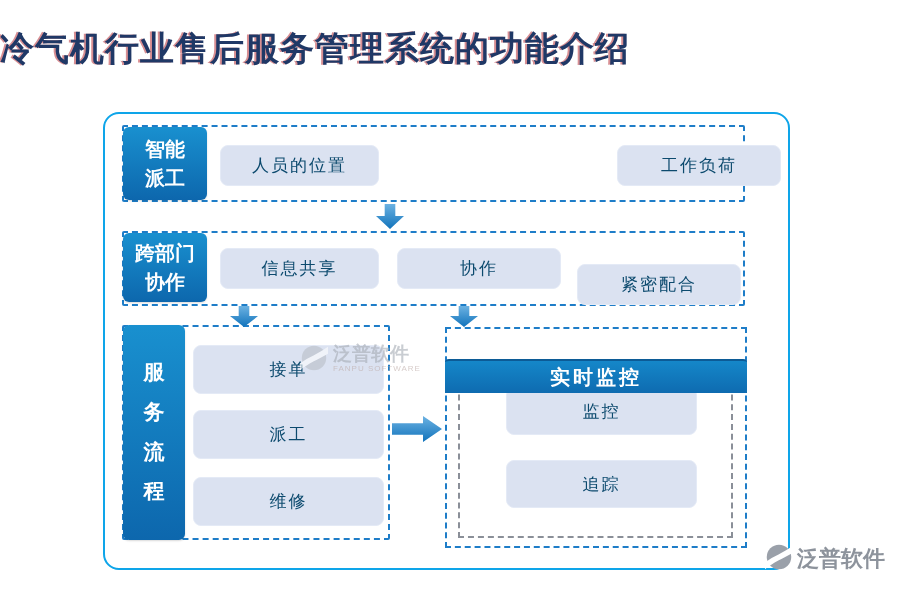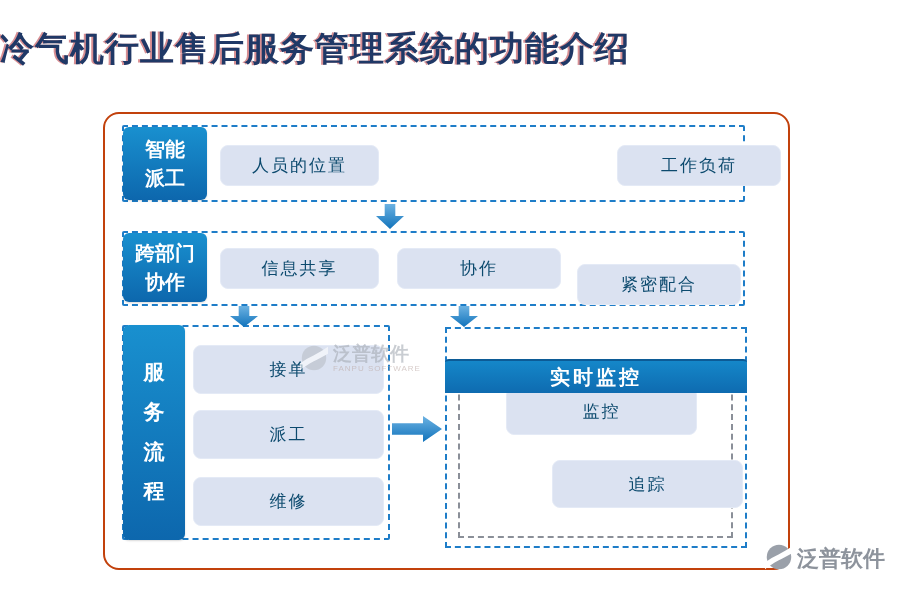--- a/index.html
+++ b/index.html
@@ -7,21 +7,21 @@
   .canvas{position:relative;width:900px;height:600px;background:#fff;overflow:hidden;}
 
   .page-title{
     position:absolute;left:0;top:26px;width:100%;text-align:left;
     font-size:34px;font-weight:bold;color:#1f3866;letter-spacing:1px;
     text-shadow:-2px 0 0 rgba(178,32,40,0.5);
   }
 
   .container{
     position:absolute;left:103px;top:112px;width:683px;height:454px;
-    border:2px solid #c2410c;border-radius:16px;background:#fff;
+    border:2px solid #0ea5e9;border-radius:16px;background:#fff;
   }
 
   .dashed-blue{position:absolute;border:2px dashed #1e7dc8;background:#fff;border-radius:2px;}
   .dashed-gray{position:absolute;border:2px dashed #8a8f98;background:transparent;}
 
   .sec-label{
     position:absolute;z-index:3;border-radius:6px;
     background:linear-gradient(180deg,#1990cf 0%,#0d67ad 100%);
     color:#fff;font-weight:bold;font-size:20px;line-height:1.45;
     display:flex;align-items:center;justify-content:center;text-align:center;
@@ -99,21 +99,21 @@
     <div class="node" style="left:88px;top:231px;width:189px;height:47px;">接单</div>
     <div class="node" style="left:88px;top:296px;width:189px;height:47px;">派工</div>
     <div class="node" style="left:88px;top:363px;width:189px;height:47px;">维修</div>
 
     <div class="arrow-right" style="left:287px;top:302px;width:50px;height:26px;"></div>
 
     <div class="monitor-panel" style="left:340px;top:213px;width:298px;height:217px;">
       <div class="monitor-header">实时监控</div>
       <div class="dashed-gray" style="left:11px;top:36px;width:271px;height:169px;"></div>
       <div class="node" style="left:59px;top:58px;width:189px;height:46px;">监控</div>
-      <div class="node" style="left:59px;top:131px;width:189px;height:46px;margin-left:46px;">追踪</div>
+      <div class="node" style="left:59px;top:131px;width:189px;height:46px;">追踪</div>
     </div>
 
   </div>
 
   <div class="wm-center">
     <span>
       <svg viewBox="0 0 32 32" width="28" height="28" aria-hidden="true">
         <circle cx="16" cy="16" r="14" fill="#b9bfc7"></circle>
         <path d="M-2 24 C 10 14, 22 12, 36 0 L 36 9 C 24 16, 10 22, 0 30 Z" fill="#ffffff"></path>
       </svg>

